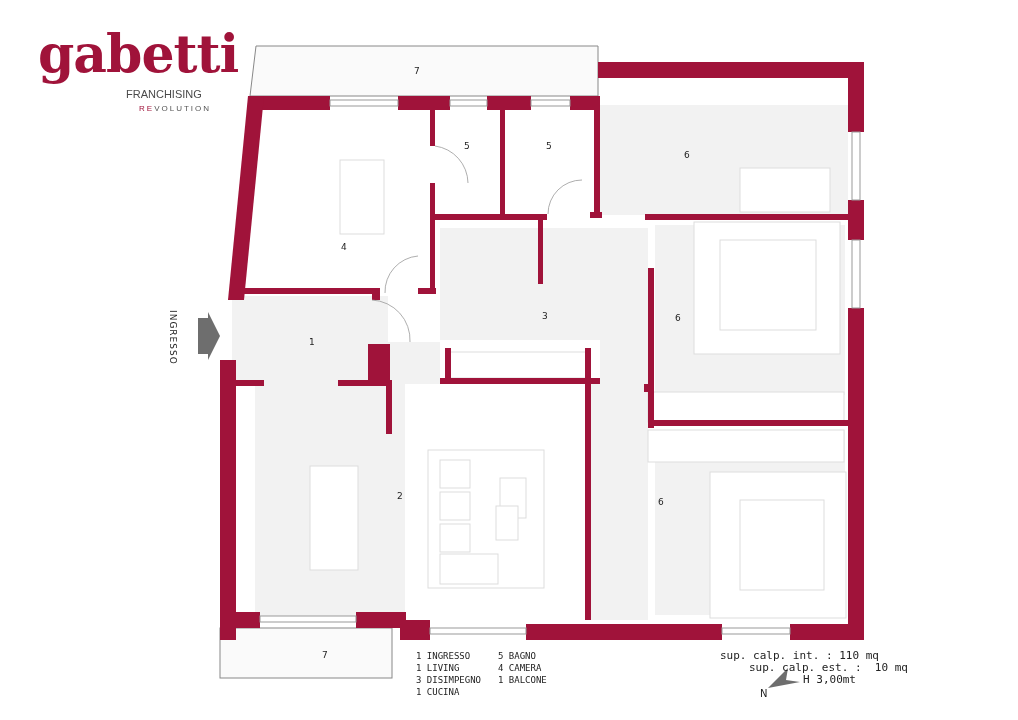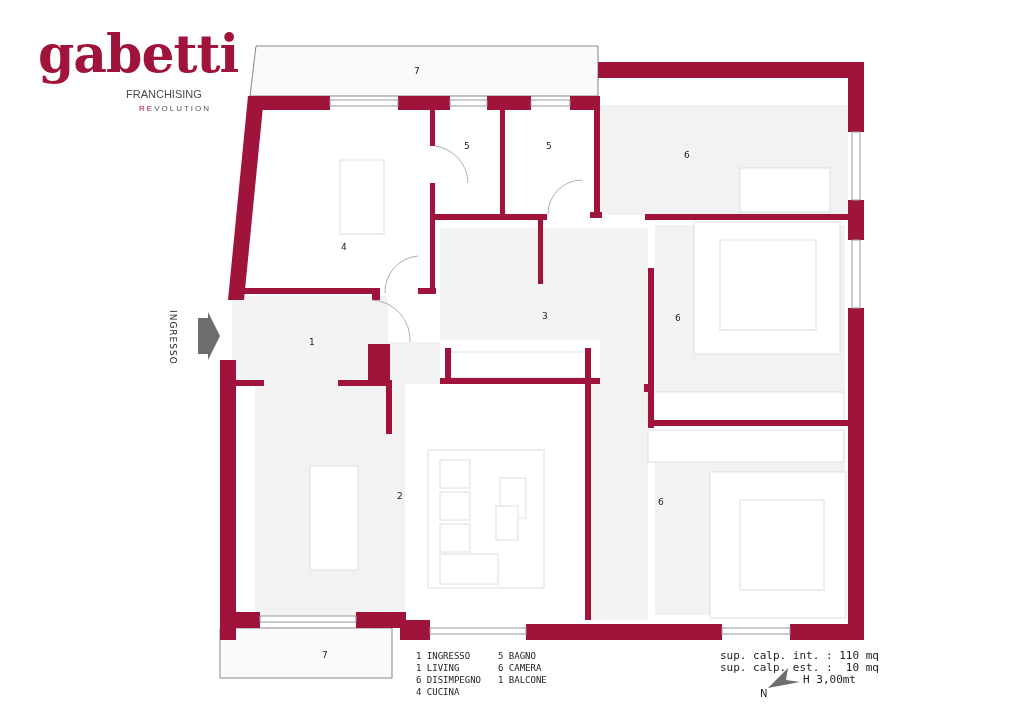--- a/index.html
+++ b/index.html
@@ -151,28 +151,28 @@
 <div class="lbl" style="left:397px; top:491px;">2</div>
 <div class="lbl" style="left:658px; top:497px;">6</div>
 <div class="lbl" style="left:322px; top:650px;">7</div>
 
 <div class="ingresso">INGRESSO</div>
 
 <div class="legend">
   <div class="col" style="left:0;">
     <div>1 INGRESSO</div>
     <div>1 LIVING</div>
-    <div>6 DISIMPEGNO</div>
-    <div>4 CUCINA</div>
+    <div>3 DISIMPEGNO</div>
+    <div>1 CUCINA</div>
   </div>
   <div class="col" style="left:70px;margin-left:12px;">
     <div>5 BAGNO</div>
-    <div>6 CAMERA</div>
+    <div>4 CAMERA</div>
     <div>1 BALCONE</div>
   </div>
 </div>
 
 <div class="info">
   <div style="white-space:pre;">sup. calp. int. : 110 mq</div>
-  <div style="white-space:pre;">sup. calp. est. :  10 mq</div>
+  <div style="white-space:pre;margin-left:29px;">sup. calp. est. :  10 mq</div>
   <div>H 3,00mt</div>
 </div>
 <div class="north">N</div>
 
 </body></html>

